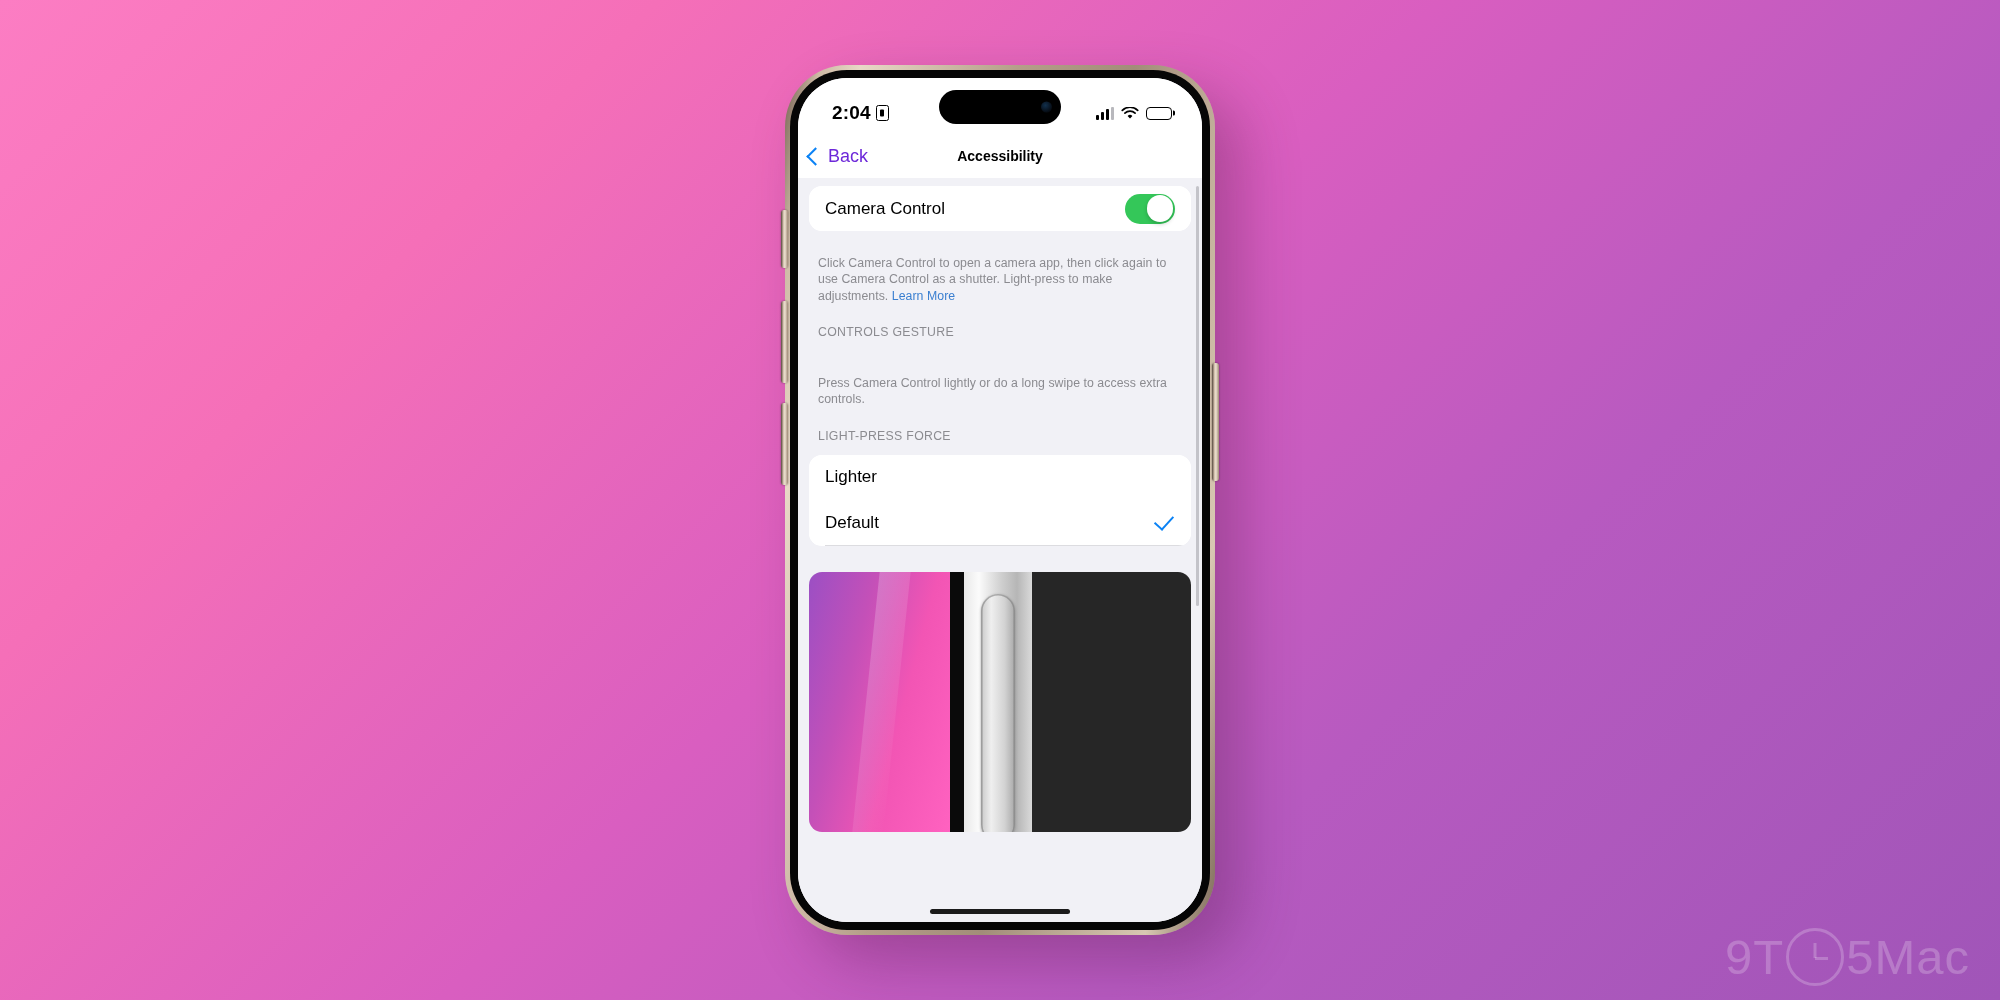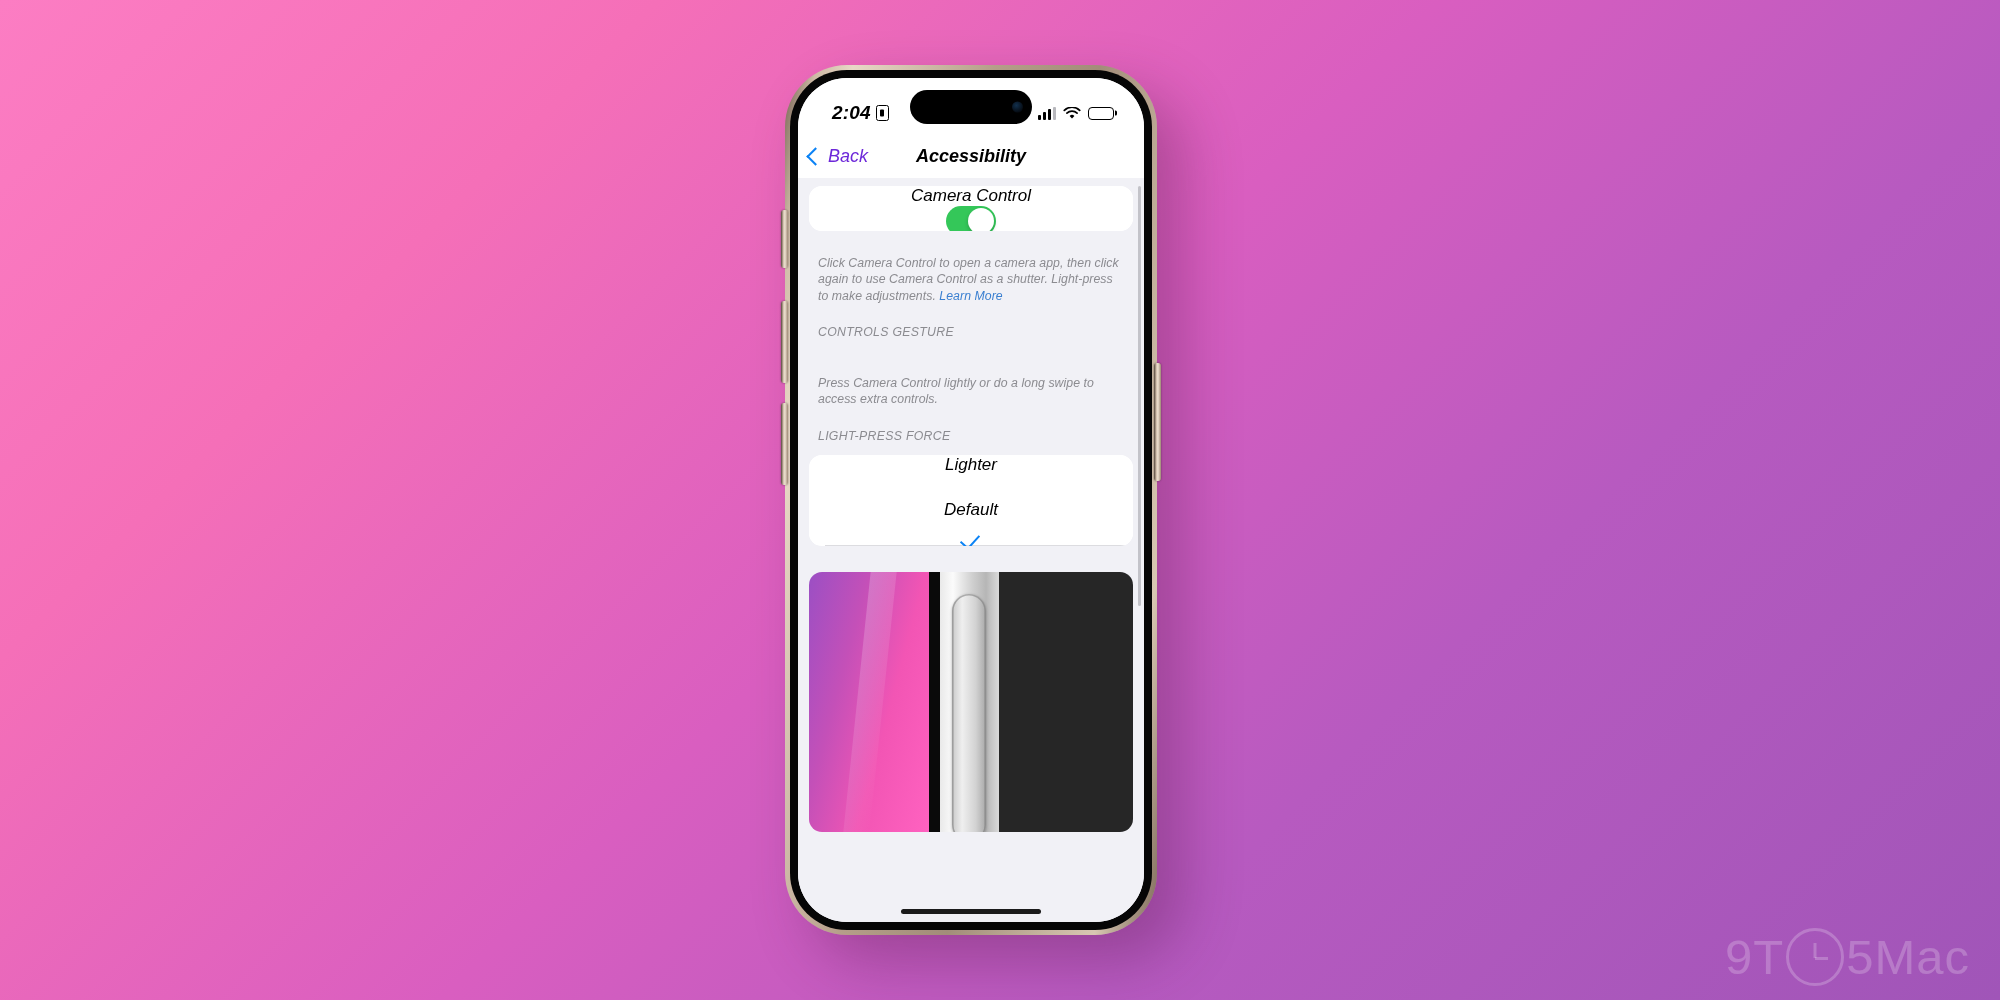--- a/index.html
+++ b/index.html
@@ -50,23 +50,22 @@
     left: 50%; top: 50%;
     width: 13px; height: 3px;
     background: rgba(255,255,255,0.22);
   }
 
   
   #phone {
     position: absolute;
     left: 785px;
     top: 65px;
-    width: 372px;
+    width: 430px;
     height: 870px;
-    font-style: italic;
   }
   #phone-shadow {
     position: absolute;
     inset: 0;
     border-radius: 62px;
     box-shadow: 26px 26px 58px rgba(80,20,70,0.33);
   }
   
   #phone-frame {
     position: absolute;
@@ -230,21 +229,21 @@
     width: 11px; height: 11px;
     border-left: 2.6px solid #0a82f5;
     border-bottom: 2.6px solid #0a82f5;
     transform: rotate(45deg);
     margin-right: 1px;
   }
   #nav-title {
     position: absolute;
     left: 50%;
     transform: translateX(-50%);
-    font-size: 18px;
+    font-size: 14px;
     font-weight: 600;
     color: #000;
     white-space: nowrap;
   }
 
   
   #content {
     position: absolute;
     left: 0; top: 100px; right: 0; bottom: 0;
     background: #f1f1f6;
@@ -257,21 +256,20 @@
     overflow: hidden;
   }
   .row {
     display: flex;
     align-items: center;
     justify-content: space-between;
     padding: 0 16px;
     height: 45px;
     position: relative;
     background: #fff;
-    flex-direction: column;
   }
   .row .label {
     font-size: 17px;
     color: #000;
   }
   .sep {
     height: 0.6px;
     background: #dcdce0;
     margin-left: 16px;
   }

